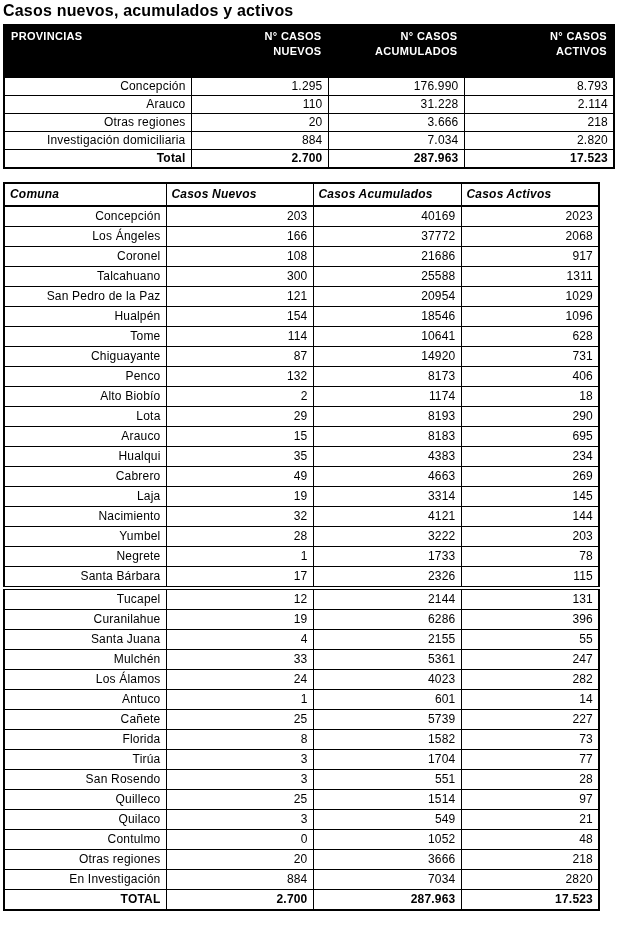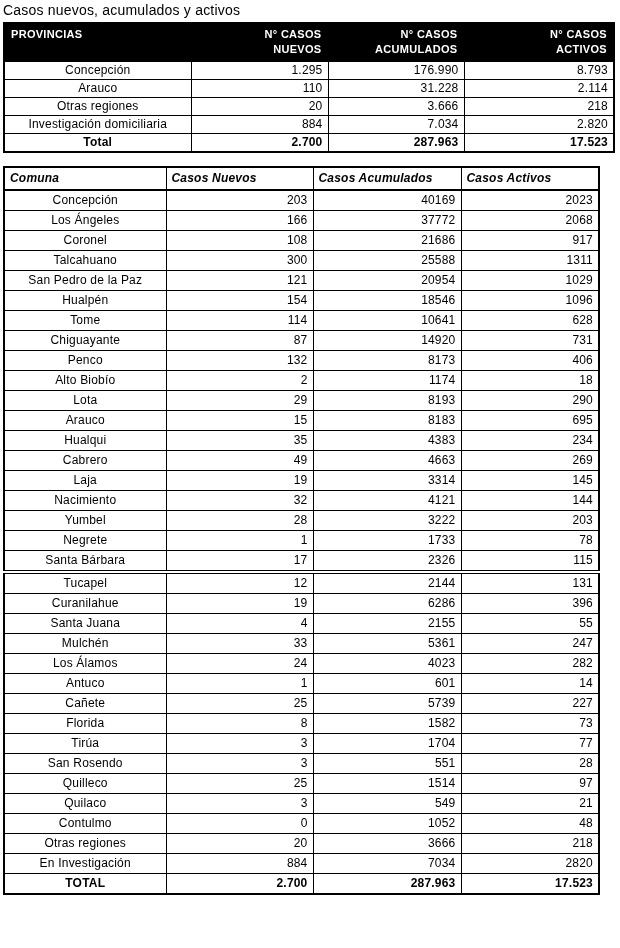--- a/index.html
+++ b/index.html
@@ -5,35 +5,35 @@
   * { box-sizing: border-box; }
   html, body { margin: 0; padding: 0; }
   body {
     width: 620px; height: 948px;
     background: #ffffff; color: #000000;
     font-family: "Liberation Sans", "DejaVu Sans", sans-serif;
     overflow: hidden;
   }
   .page { padding: 2px 0 0 3px; }
   .title {
-    font-size: 14px; font-weight: normal;
+    font-size: 16px; font-weight: bold;
     margin: 0 8px 4px 0; letter-spacing: 0.2px;
   }
   table {
     border-collapse: collapse; table-layout: fixed;
     border: 2px solid #000;
   }
   td, th { overflow: hidden; }
   
   #provinces-table { width: 610px; font-size: 12px; }
   #provinces-table thead th {
     background: #000; color: #fff;
     font-size: 11px; font-weight: bold;
     text-align: right; vertical-align: top;
-    padding: 3px 6px 3px; line-height: 1.4;
+    padding: 3px 6px 17px; line-height: 1.4;
     white-space: pre-line; letter-spacing: 0.3px;
     border: 1px solid #000;
   }
   #provinces-table thead th.label { text-align: left; }
   #provinces-table td {
     border: 1px solid #000;
     height: 18px; padding: 1px 5px 2px;
     vertical-align: bottom; letter-spacing: 0.2px;
   }
   
@@ -45,21 +45,21 @@
     padding: 3px 5px 4px; vertical-align: bottom; letter-spacing: 0.2px; font-style: italic;
   }
   #comunas-table td {
     border: 1px solid #000;
     height: 20px; padding: 2px 5px 3px;
     vertical-align: bottom; letter-spacing: 0.2px;
   }
   
   #comunas-table tbody tr:nth-child(20) td { border-top: 4px double #000; }
   td.num { text-align: right; }
-  td.label { text-align: center; }
+  td.label { text-align: right; }
   tr.total-row td { font-weight: bold; border-top: 2px solid #000; }
 </style>
 </head>
 <body>
 
 <div class="page">
 
   <h1 class="title">Casos nuevos, acumulados y activos</h1>
 
   <table id="provinces-table">

